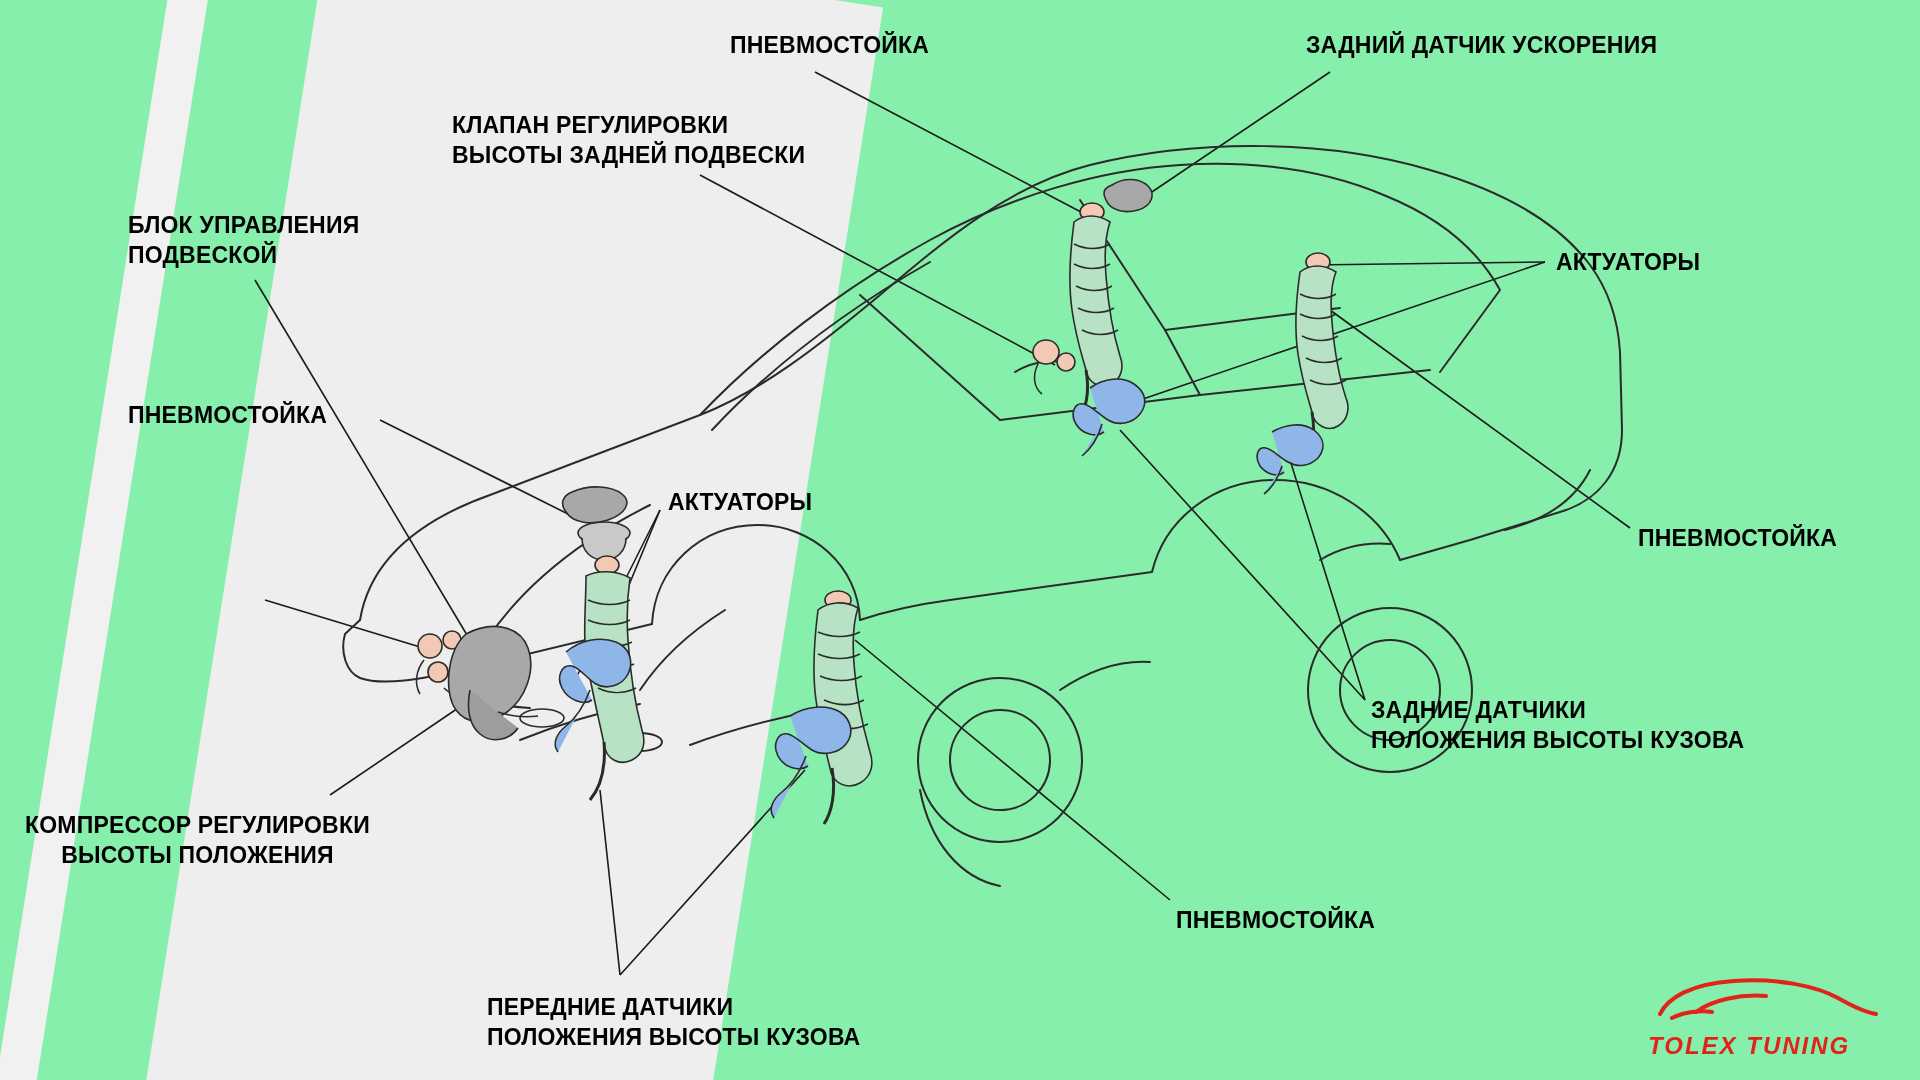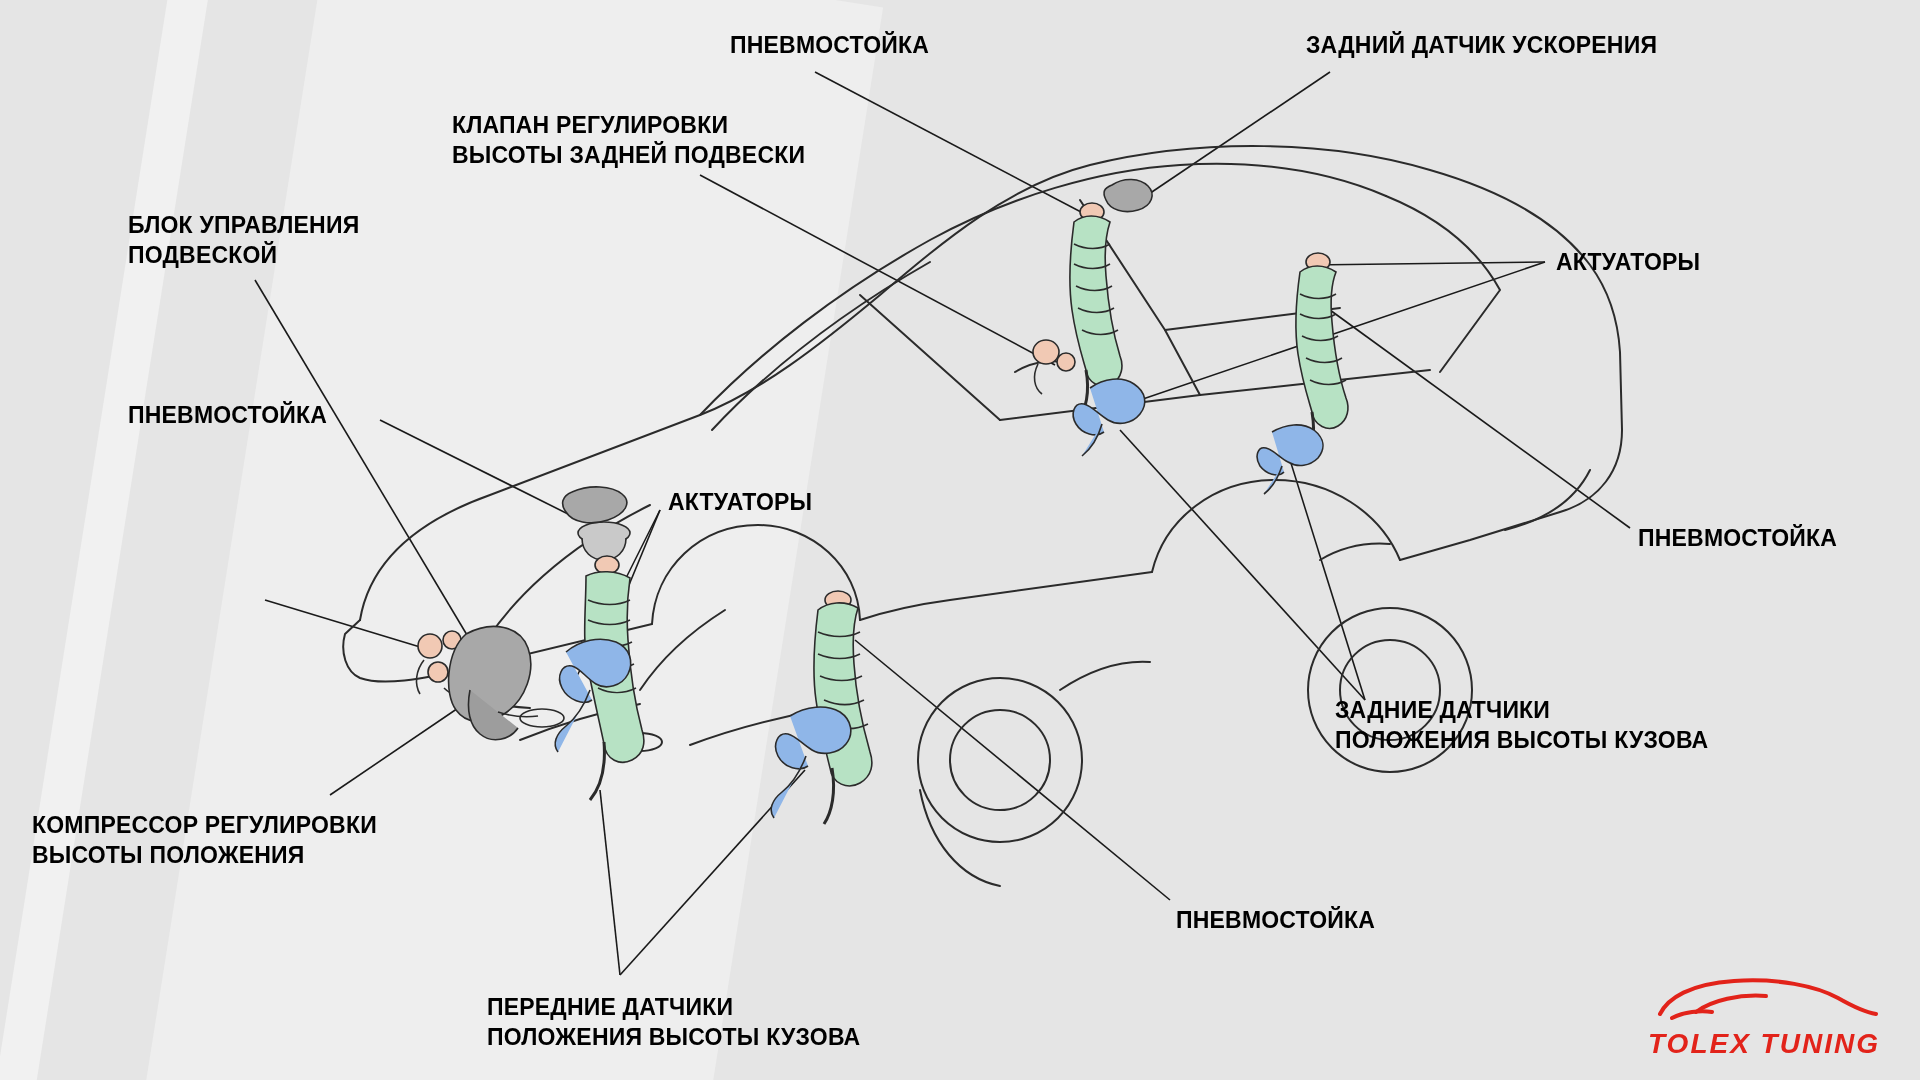--- a/index.html
+++ b/index.html
@@ -12,21 +12,21 @@
     height: 1080px;
     position: relative;
     overflow: hidden;
     font-family: "Liberation Sans", sans-serif;
   }
   #stage {
     position: absolute;
     left: 0; top: 0;
     width: 1920px;
     height: 1080px;
-    background: #e5e5e5;
+    background: #86efac;
   }
   
   .band {
     position: absolute;
     background: #ededed;
     transform-origin: top left;
   }
   #band-wide {
     left: 330px;
     top: -80px;
@@ -66,21 +66,21 @@
     width: 260px;
     height: 90px;
   }
   .logo-text {
     position: absolute;
     left: 10px;
     bottom: 2px;
     font-family: "Liberation Sans", sans-serif;
     font-weight: bold;
     font-style: italic;
-    font-size: 28px;
+    font-size: 24px;
     letter-spacing: 2px;
     color: #e2231a;
   }
   .logo-text .x {
     color: #e2231a;
   }
 </style>
 </head>
 <body>
 
@@ -273,23 +273,23 @@
   <div class="label" style="left:730px; top:30px;">ПНЕВМОСТОЙКА</div>
   <div class="label" style="left:1306px; top:30px;">ЗАДНИЙ ДАТЧИК УСКОРЕНИЯ</div>
   <div class="label" style="left:128px; top:210px;">БЛОК УПРАВЛЕНИЯ
 ПОДВЕСКОЙ</div>
   <div class="label" style="left:452px; top:110px;">КЛАПАН РЕГУЛИРОВКИ
 ВЫСОТЫ ЗАДНЕЙ ПОДВЕСКИ</div>
   <div class="label" style="left:1556px; top:247px;">АКТУАТОРЫ</div>
   <div class="label" style="left:128px; top:400px;">ПНЕВМОСТОЙКА</div>
   <div class="label" style="left:668px; top:487px;">АКТУАТОРЫ</div>
   <div class="label" style="left:1638px; top:523px;">ПНЕВМОСТОЙКА</div>
-  <div class="label" style="left:1335px; top:695px;">ЗАДНИЕ ДАТЧИКИ
+  <div class="label" style="left:1371px; top:695px;">ЗАДНИЕ ДАТЧИКИ
 ПОЛОЖЕНИЯ ВЫСОТЫ КУЗОВА</div>
-  <div class="label" style="left:32px; top:810px;">КОМПРЕССОР РЕГУЛИРОВКИ
+  <div class="label" style="left:25px; top:810px;text-align:center;">КОМПРЕССОР РЕГУЛИРОВКИ
 ВЫСОТЫ ПОЛОЖЕНИЯ</div>
   <div class="label" style="left:1176px; top:905px;">ПНЕВМОСТОЙКА</div>
   <div class="label" style="left:487px; top:992px;">ПЕРЕДНИЕ ДАТЧИКИ
 ПОЛОЖЕНИЯ ВЫСОТЫ КУЗОВА</div>
 
   <div class="logo-wrap">
     <svg viewBox="0 0 260 60" width="260" height="60" style="position:absolute; left:0; top:0;">
       <path d="M22,42 C30,26 52,12 96,9 C140,6 178,14 200,26 C214,34 226,40 238,42" fill="none" stroke="#e2231a" stroke-width="4" stroke-linecap="round"></path>
       <path d="M58,40 C74,28 102,22 128,24" fill="none" stroke="#e2231a" stroke-width="4" stroke-linecap="round"></path>
       <path d="M34,46 C46,40 62,38 74,40" fill="none" stroke="#e2231a" stroke-width="4" stroke-linecap="round"></path>

